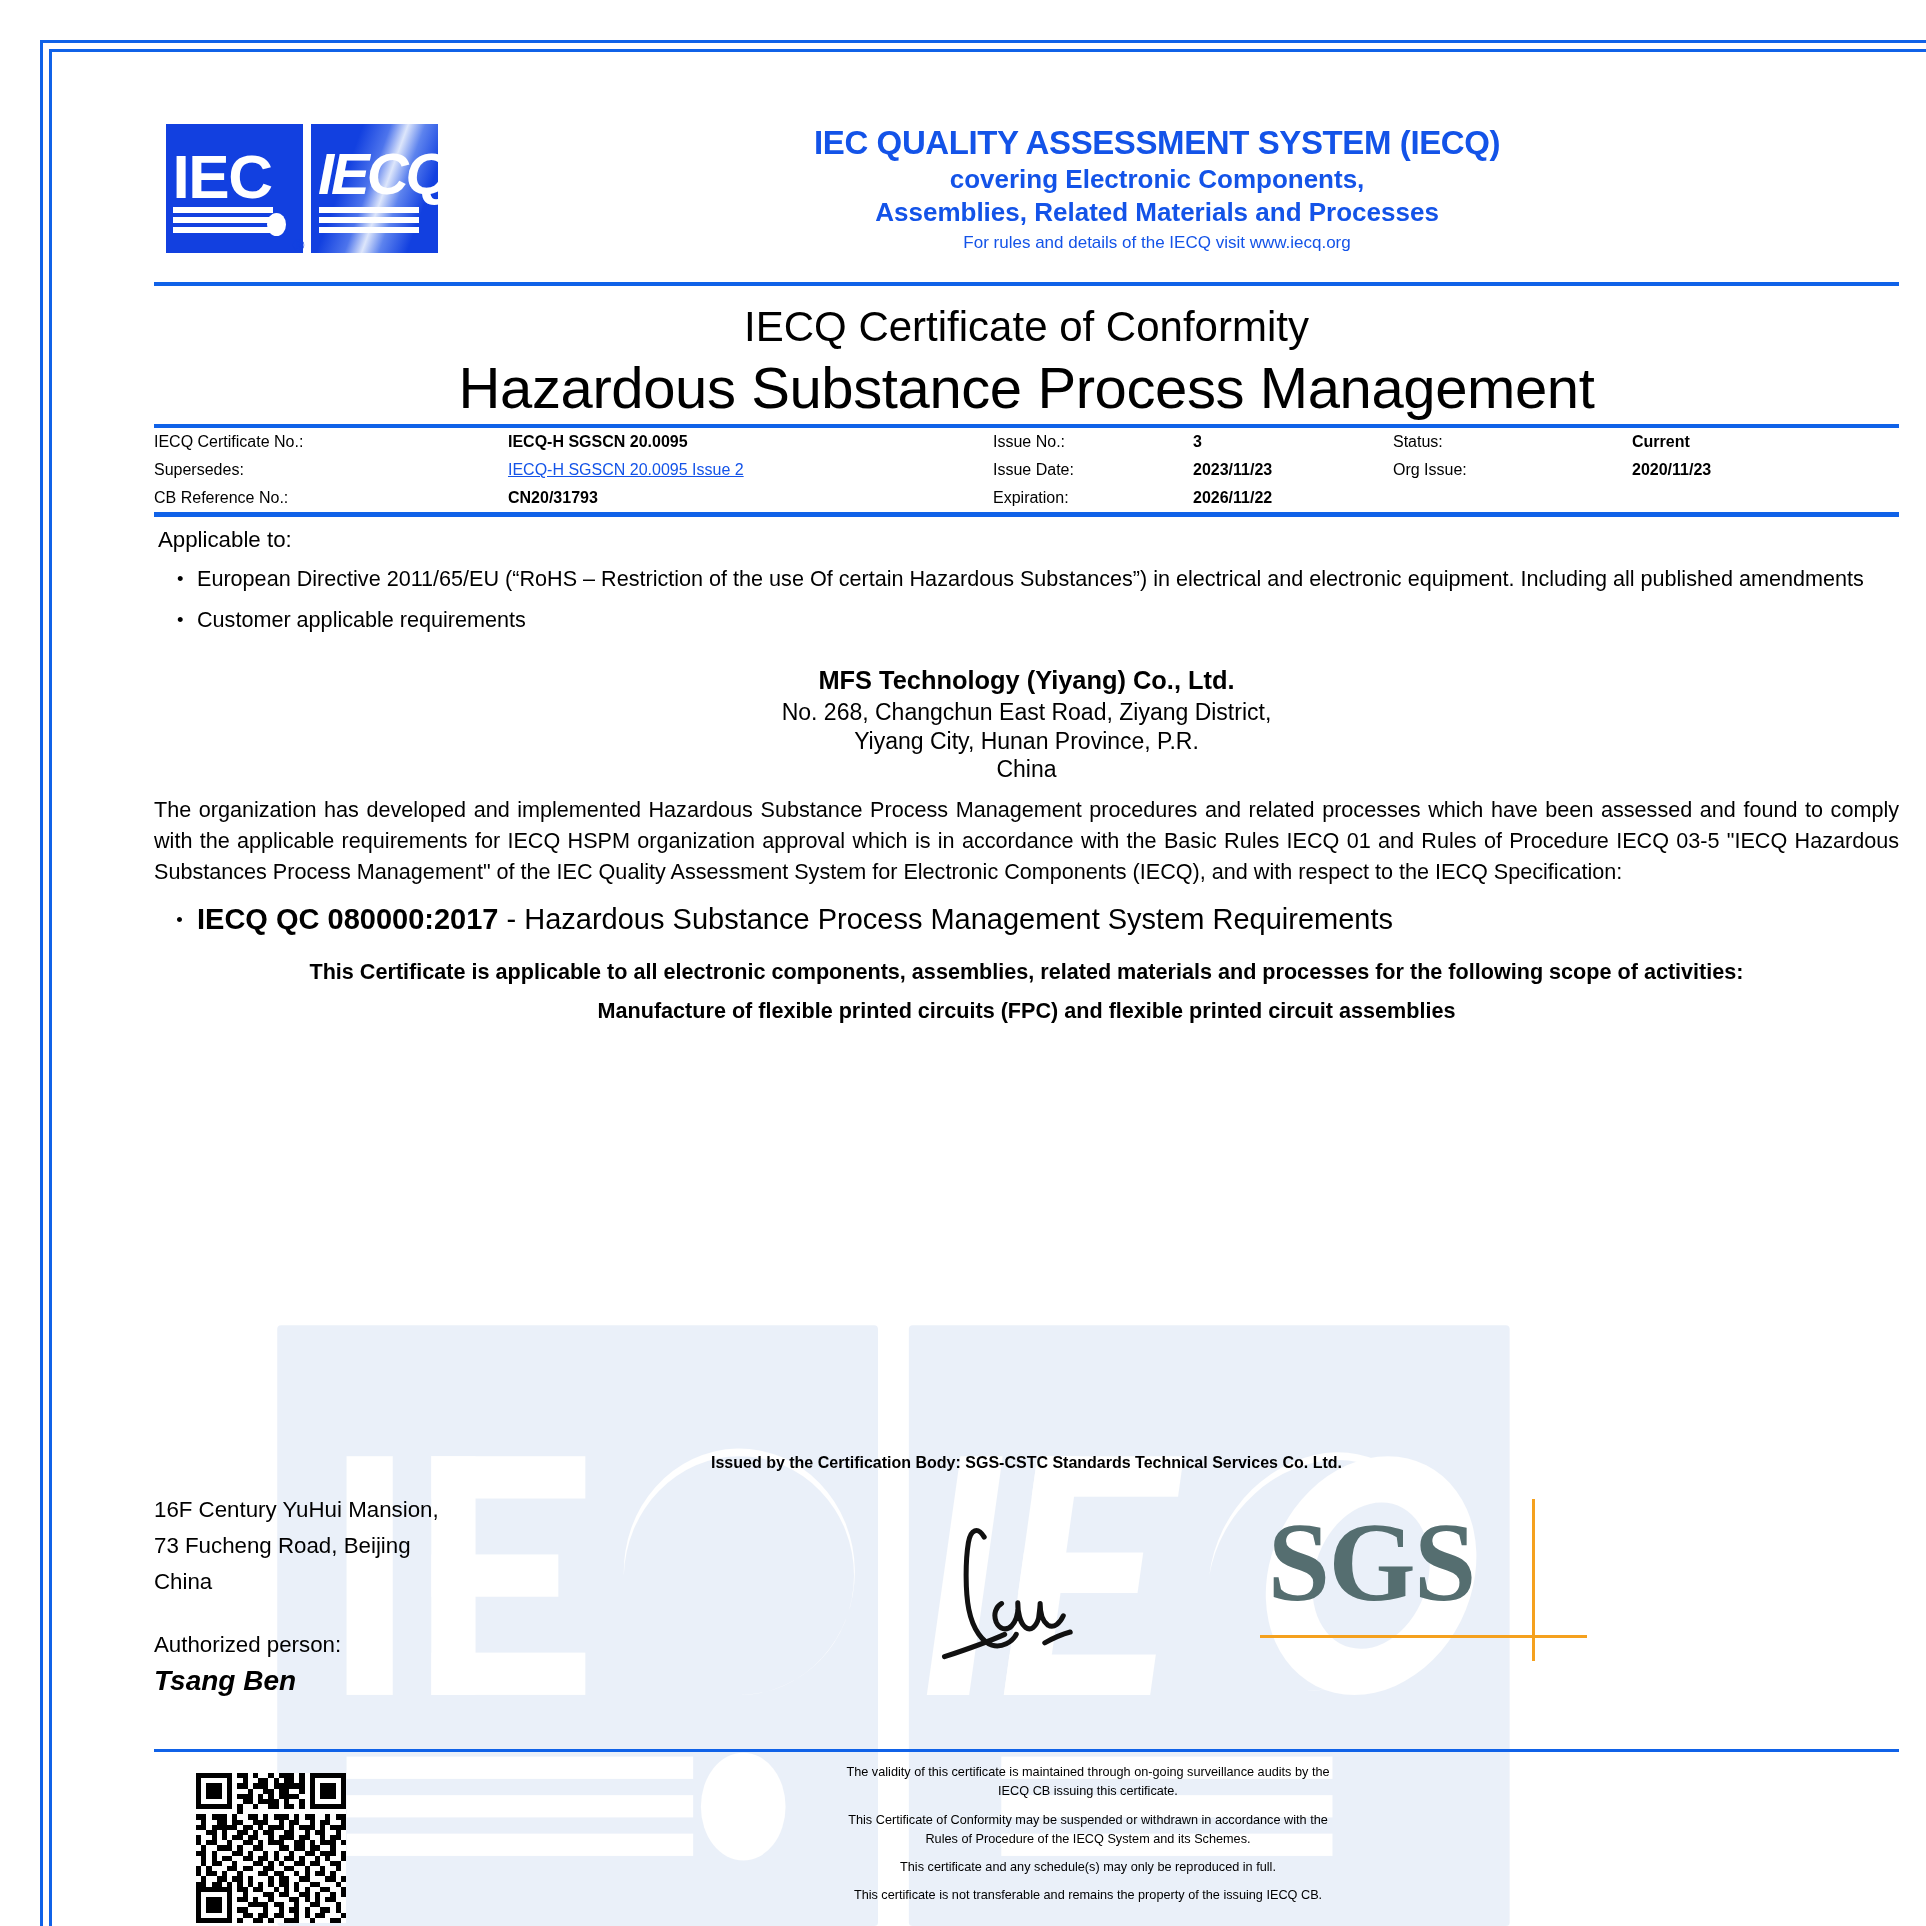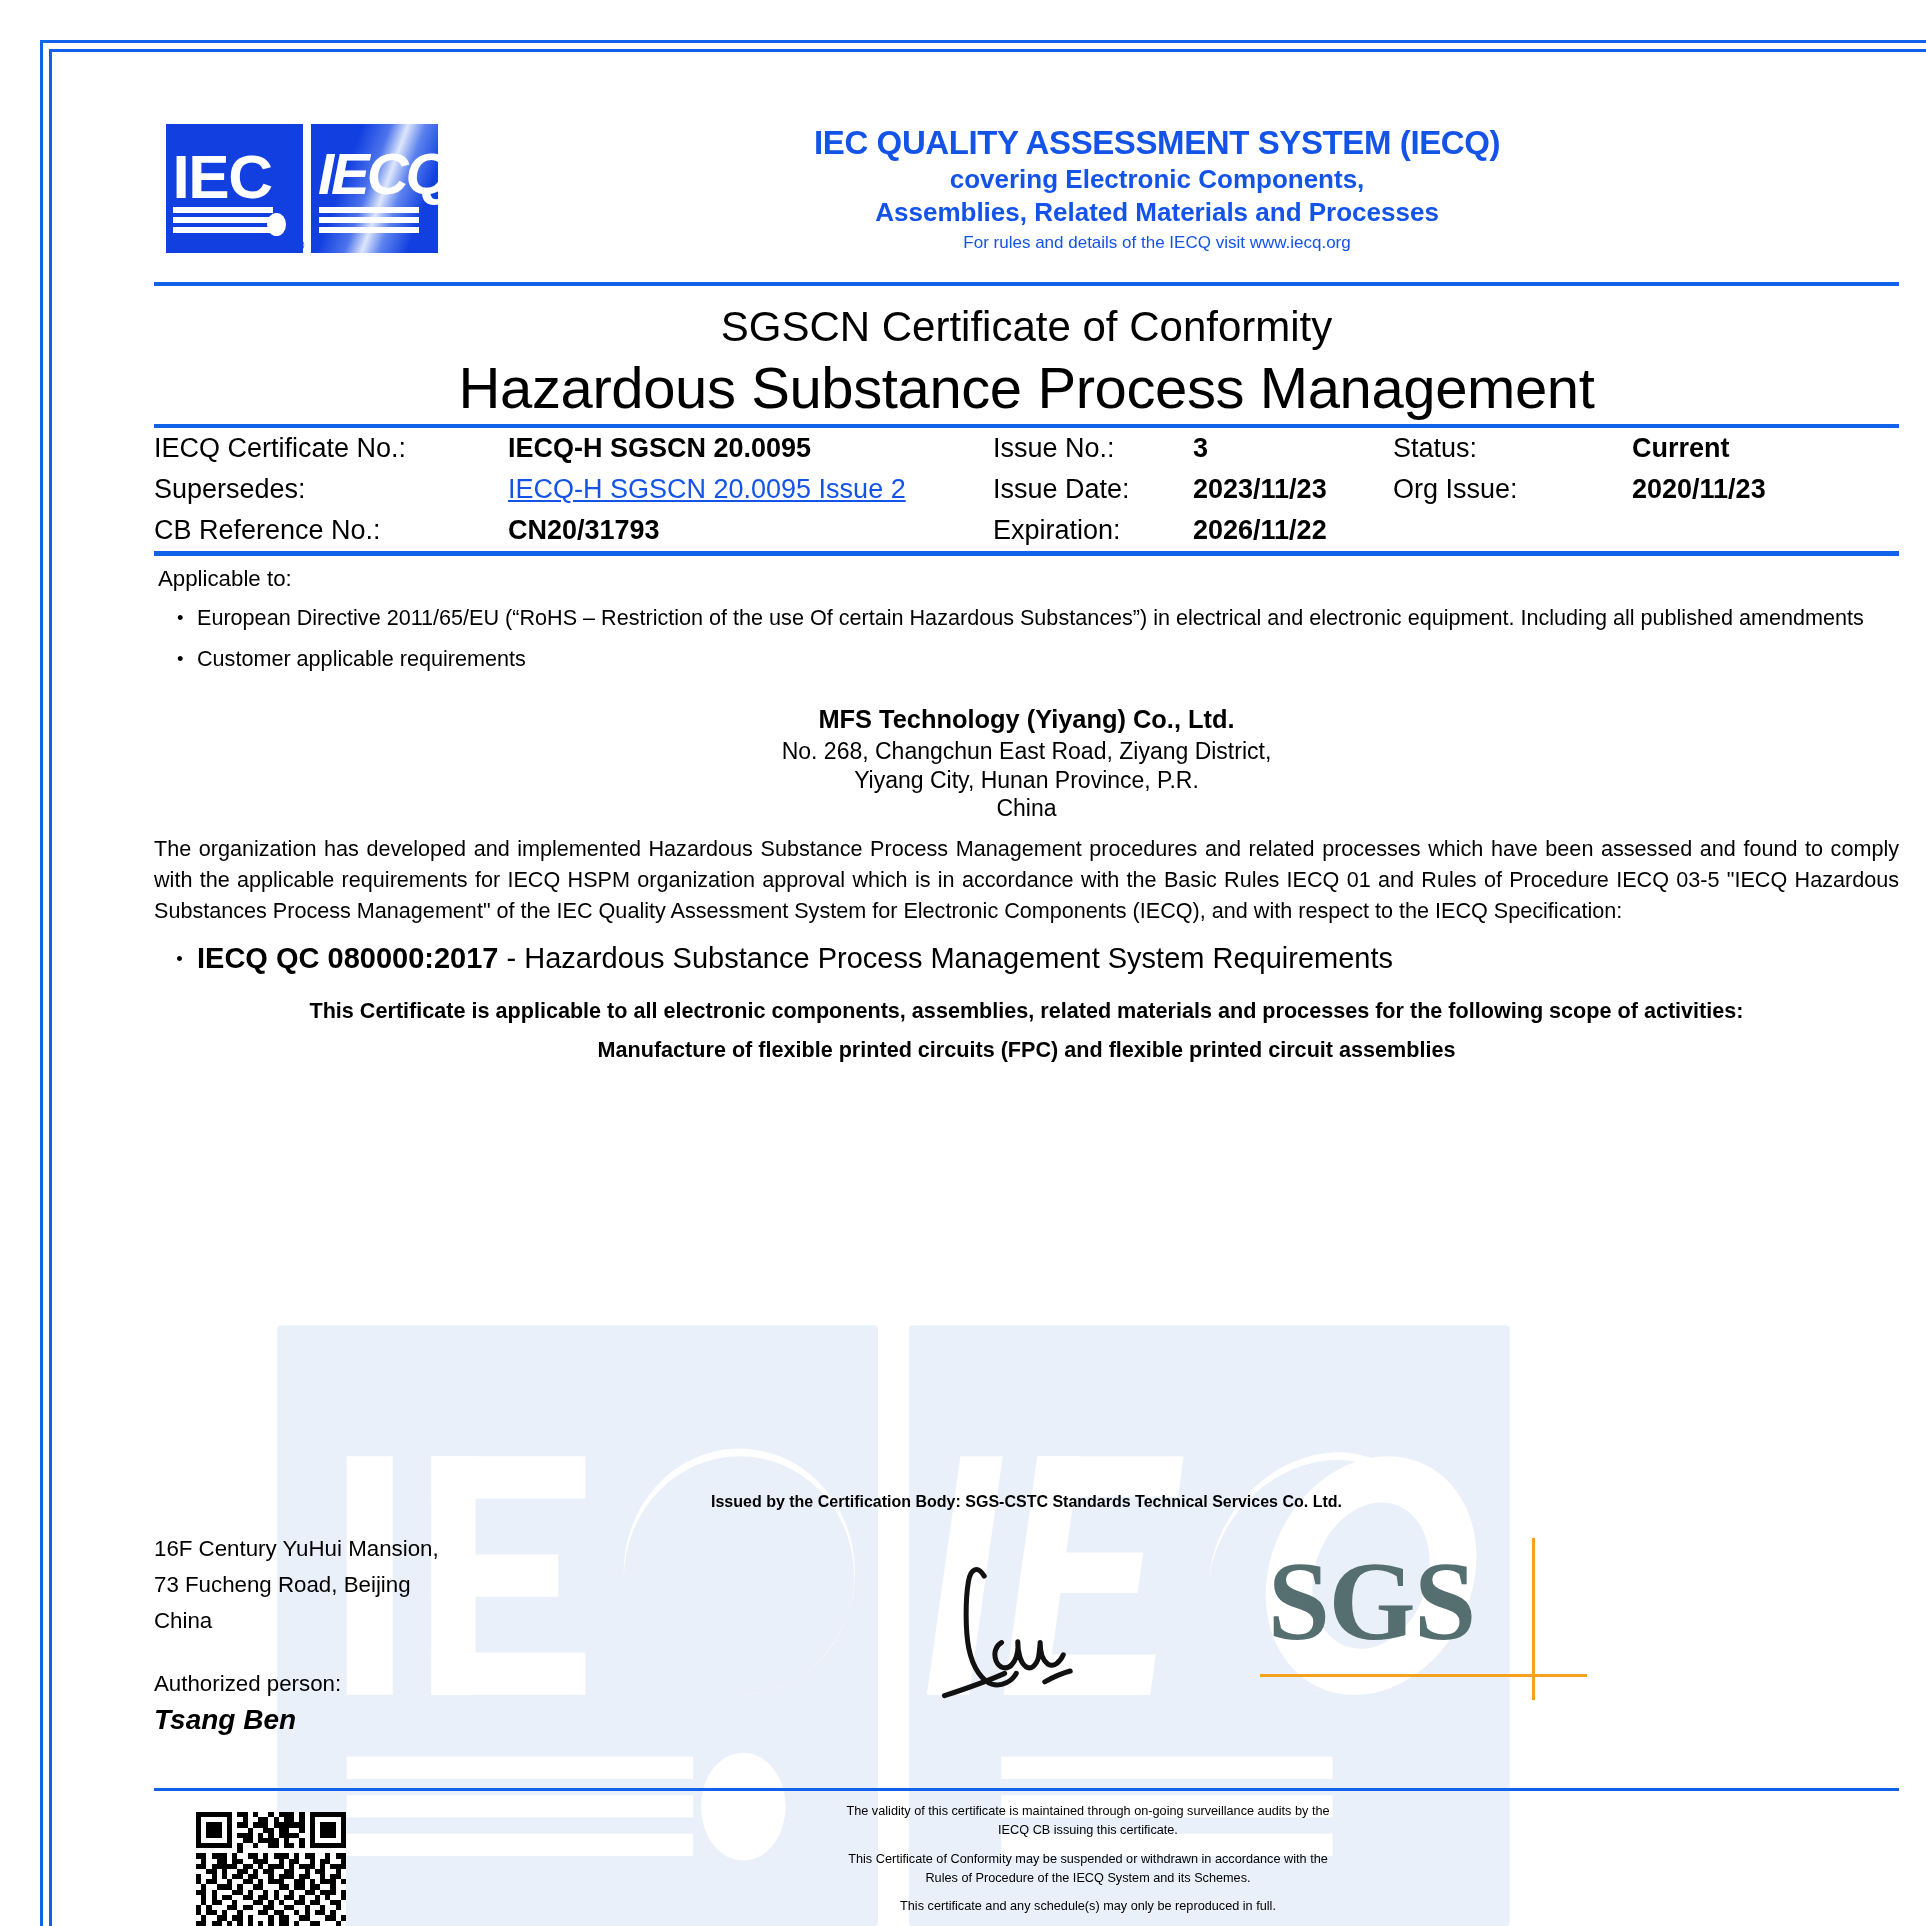--- a/index.html
+++ b/index.html
@@ -90,21 +90,21 @@
   .h-line4{ font-size:17px; line-height:27px; }
 
   .rule-blue{ height:4.2px; background:#1062e8; width:100%; }
   .rule-blue-thin{ height:3.1px; background:#1062e8; width:100%; }
 
   
   .title1{ text-align:center; font-size:42px; line-height:54px; padding-top:14px; }
   .title2{ text-align:center; font-size:58px; line-height:68px; padding-bottom:2px; letter-spacing:-0.4px;}
 
   
-  table.info{ width:100%; border-collapse:collapse; font-size:27px; }
+  table.info{ width:100%; border-collapse:collapse; font-size:16px; }
   table.info td{ padding:5px 0 5px 0; vertical-align:top; white-space:nowrap; }
   .c-lbl1{ width:354px; }
   .c-val1{ width:485px; font-weight:bold; }
   .c-lbl2{ width:200px; }
   .c-val2{ width:200px; font-weight:bold; }
   .c-lbl3{ width:239px; }
   .c-val3{ font-weight:bold; }
   a.link{ color:#1353e8; text-decoration:underline; font-weight:normal; }
 
   
@@ -242,21 +242,21 @@
   <div class="header-text">
     <div class="h-line1">IEC QUALITY ASSESSMENT SYSTEM (IECQ)</div>
     <div class="h-line2">covering Electronic Components,</div>
     <div class="h-line3">Assemblies, Related Materials and Processes</div>
     <div class="h-line4">For rules and details of the IECQ visit www.iecq.org</div>
   </div>
 </div>
 
 <div class="rule-blue layer"></div>
 
-<div class="title1 layer">SGSCN Certificate of Conformity</div>
+<div class="title1 layer">IECQ Certificate of Conformity</div>
 <div class="title2 layer">Hazardous Substance Process Management</div>
 
 <div class="rule-blue layer"></div>
 
 <table class="info layer">
   <tbody>
         <tr>
     <td class="c-lbl1">IECQ Certificate No.:</td>
     <td class="c-val1">IECQ-H SGSCN 20.0095</td>
     <td class="c-lbl2">Issue No.:</td>

